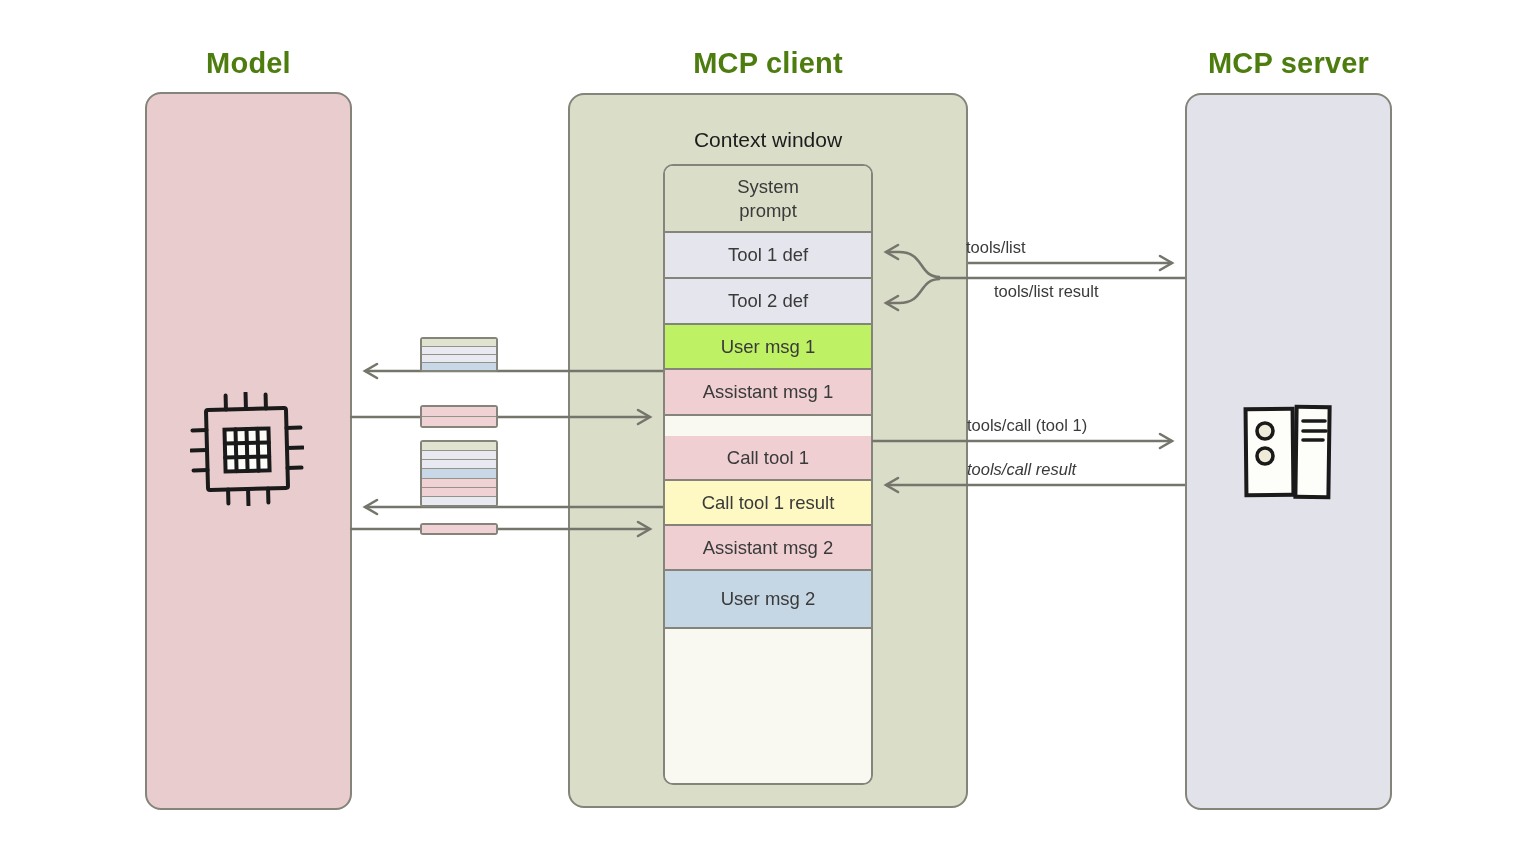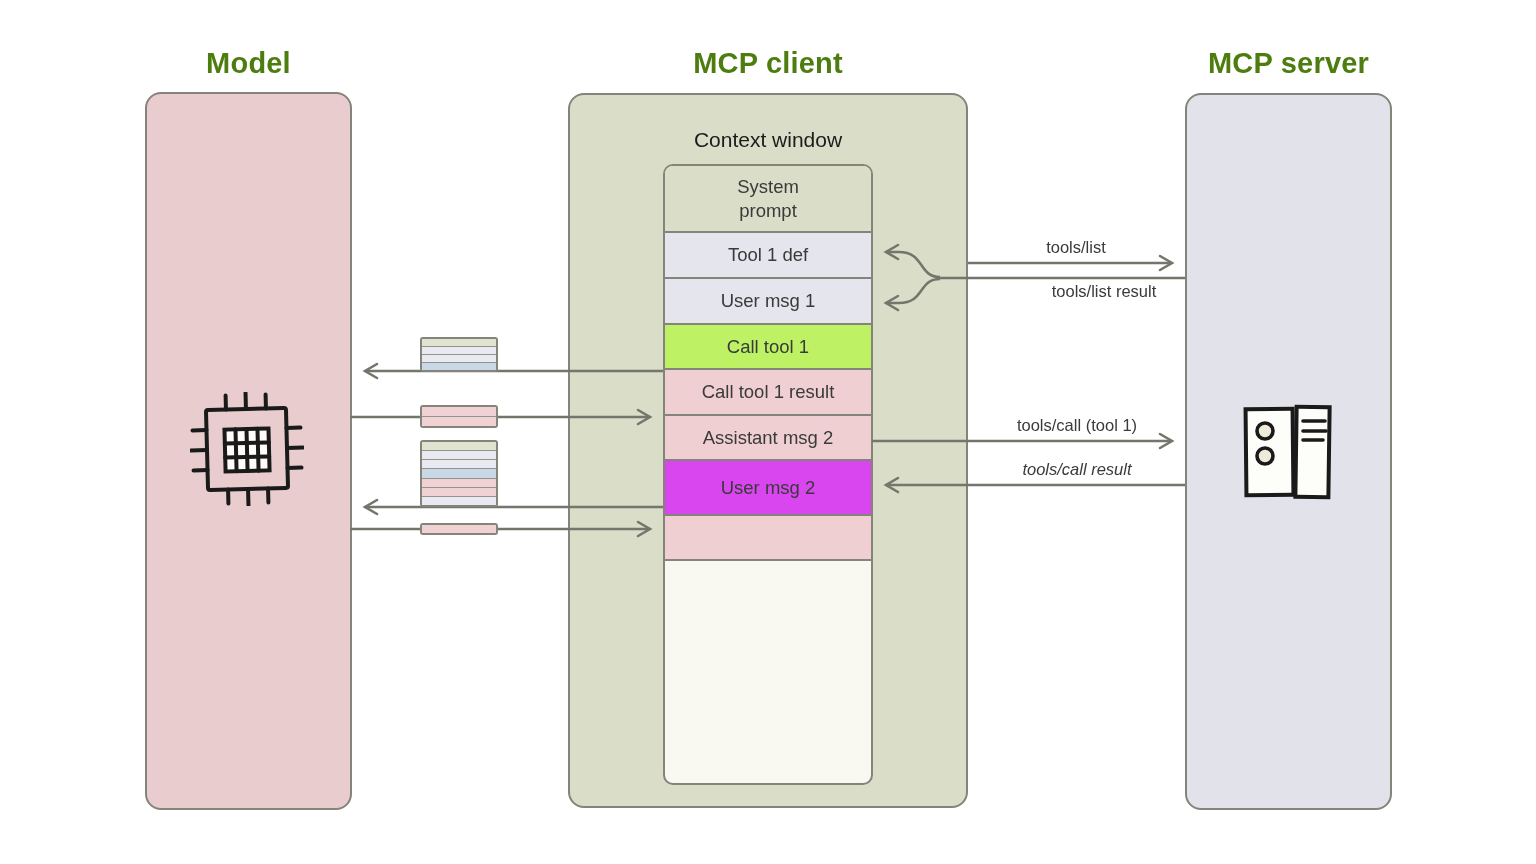--- a/index.html
+++ b/index.html
@@ -33,43 +33,43 @@
   .cell{
     flex:0 0 auto;box-sizing:border-box;border-bottom:2.5px solid #84847b;
     display:flex;align-items:center;justify-content:center;text-align:center;
     font-size:18.5px;color:#3a3a3a;line-height:1.25;
   }
   .cell:nth-child(1){height:67px;background:#dadec9;}
   .cell:nth-child(2){height:46px;background:#e5e5ee;}
   .cell:nth-child(3){height:46px;background:#e5e5ee;}
   .cell:nth-child(4){height:45px;background:#bef264;}
   .cell:nth-child(5){height:46px;background:#efcfd2;}
-  .cell:nth-child(6){height:45px;background:#efcfd2;}
-  .cell:nth-child(7){height:55px;background:#d946ef;}
+  .cell:nth-child(6){height:45px;background:#efcfd2;margin-top:20px;}
+  .cell:nth-child(7){height:45px;background:#fef9c3;}
   .cell:nth-child(8){height:45px;background:#efcfd2;}
   .cell:nth-child(9){height:58px;background:#c5d6e4;}
   .cell:nth-child(10){flex:1 1 auto;background:#f9f8f1;border-bottom:none;}
   .cell.sys span{display:inline-block;max-width:95px;}
 
   #arrows{position:absolute;left:0;top:0;z-index:5;pointer-events:none;}
 
   .packet{
     position:absolute;left:420px;width:78px;box-sizing:border-box;
     border:2px solid #84847b;border-radius:3px;overflow:hidden;
     display:flex;flex-direction:column;z-index:6;background:#fff;
   }
   #packet-0{top:337px;height:35px;}
   #packet-1{top:405px;height:23px;}
   #packet-2{top:440px;height:67px;}
   #packet-3{top:523px;height:12px;}
   .stripe{flex:1 1 auto;border-top:1.5px solid #94938a;}
   .stripe:first-child{border-top:none;}
 
   .rpc-label{
-    position:absolute;width:220px;text-align:center;
+    position:absolute;width:220px;
     font-size:16.5px;color:#3a3a3a;z-index:4;
   }
   #lbl-tools-list{left:966px;top:238px;}
   #lbl-tools-list-result{left:966px;top:282px;margin-left:28px;}
   #lbl-tools-call{left:967px;top:416px;}
   #lbl-tools-call-result{left:967px;top:460px;font-style:italic;}
 
   .icon-wrap{position:absolute;z-index:4;}
   #chip-icon{left:190px;top:392px;}
   #server-icon{left:1240px;top:400px;}
@@ -90,21 +90,27 @@
   <div id="context-window-label">Context window</div>
 
   <div id="stack">
     <div class="cell sys">
         <span>System prompt</span>
       </div>
     <div class="cell">
         <span>Tool 1 def</span>
       </div>
     <div class="cell">
+        <span>Tool 2 def</span>
+      </div>
+    <div class="cell">
         <span>User msg 1</span>
+      </div>
+    <div class="cell">
+        <span>Assistant msg 1</span>
       </div>
     <div class="cell">
         <span>Call tool 1</span>
       </div>
     <div class="cell">
         <span>Call tool 1 result</span>
       </div>
     <div class="cell">
         <span>Assistant msg 2</span>
       </div>

